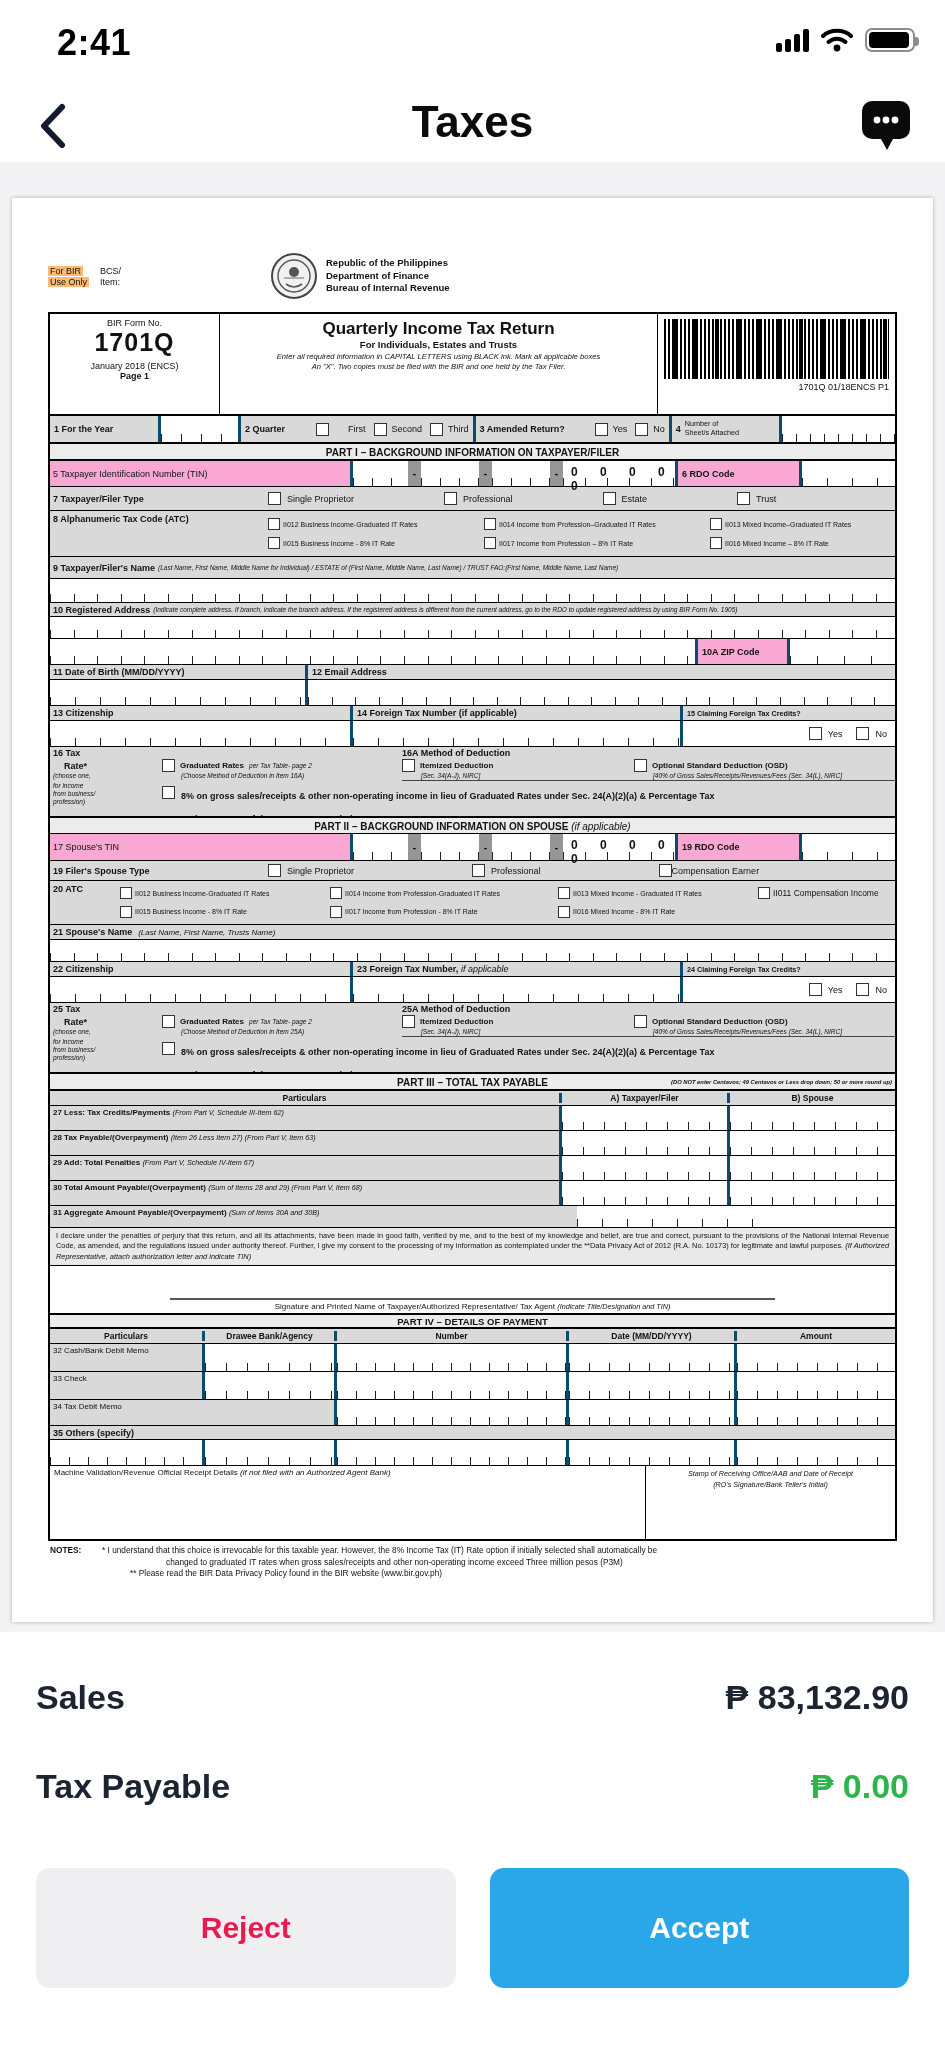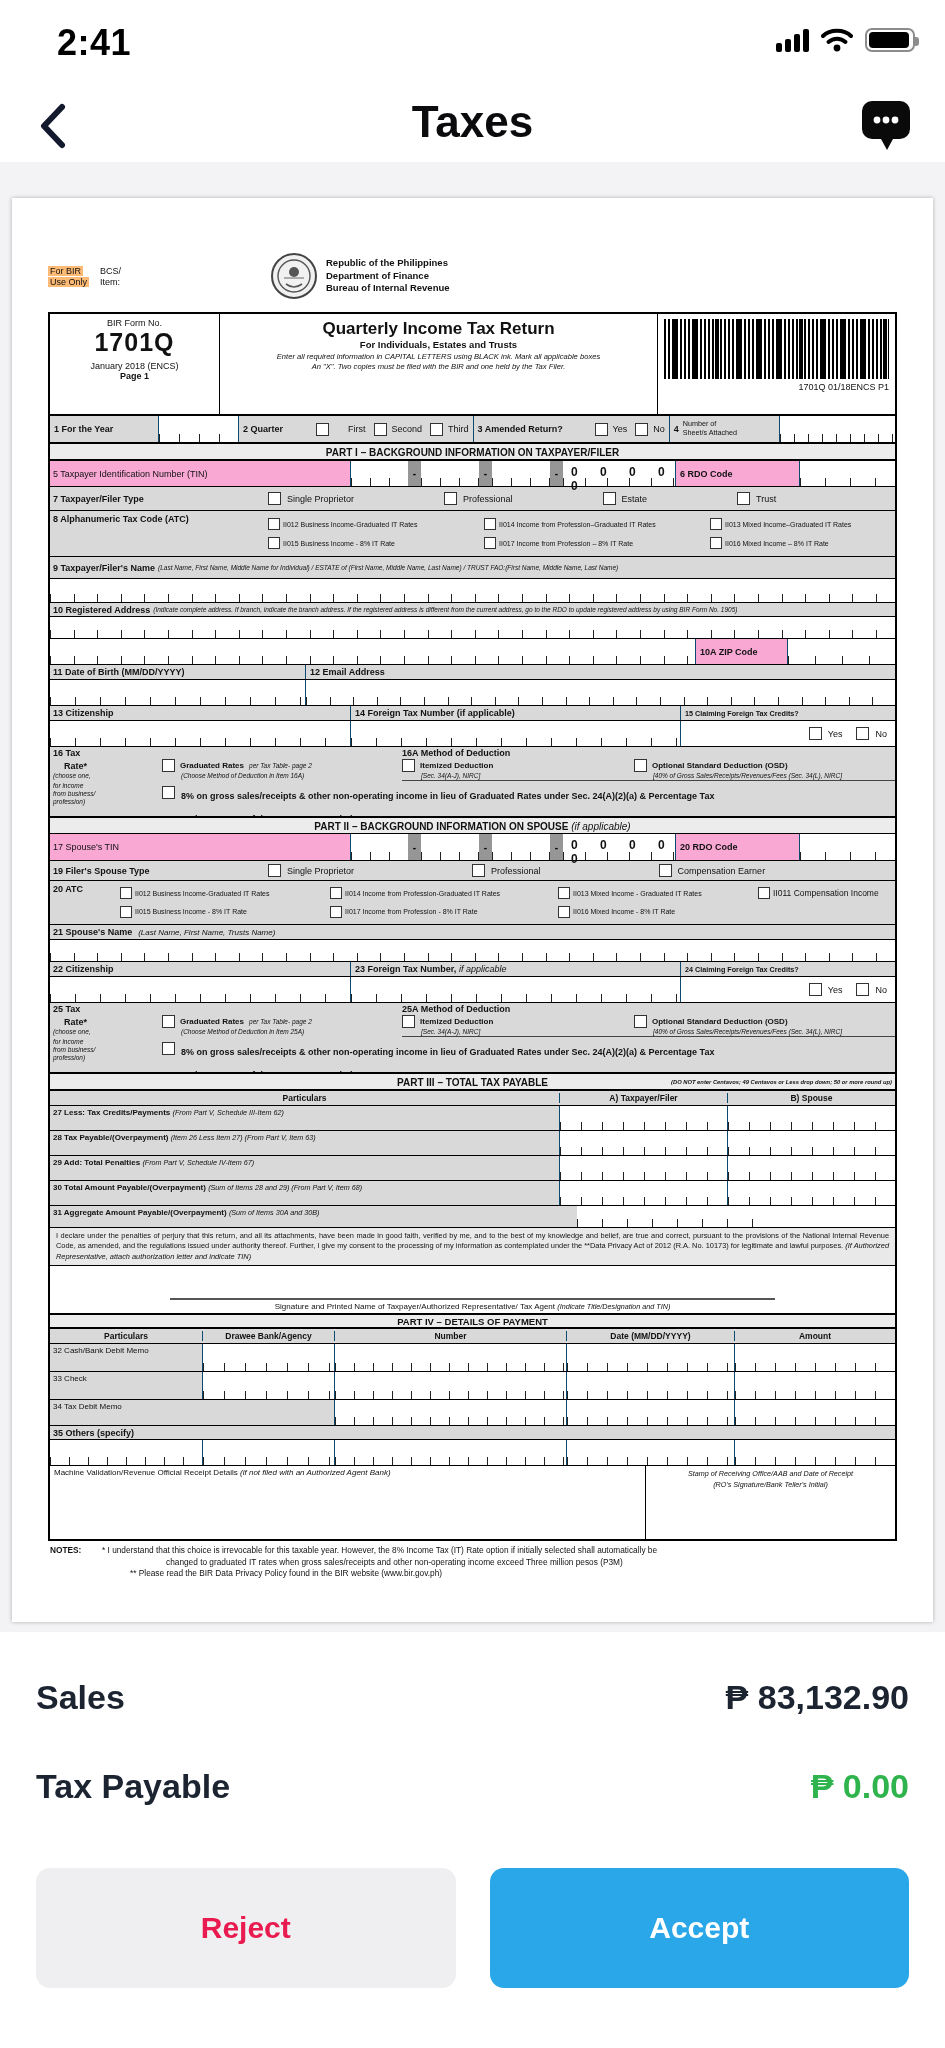--- a/index.html
+++ b/index.html
@@ -26,21 +26,21 @@
   
   .viewer { position:absolute; top:162px; left:0; right:0; height:1470px; background:#f3f3f5; overflow:hidden; }
   .page { position:absolute; left:12px; right:12px; top:36px; height:1424px; background:#fff;
           box-shadow:0 0 4px rgba(0,0,0,.28); padding:52px 36px 8px 36px; color:#111; overflow:hidden; }
 
   
   .b { font-weight:700; } .i { font-style:italic; }
   .t6 { font-size:6.5px; } .t7 { font-size:7.2px; } .t8 { font-size:8px; } .t9 { font-size:9px; }
   .flex { display:flex; } .ac { align-items:center; } .fx1 { flex:1; }
   .lab { background:#f9a8d4; }
-  .bl { border-left:1px solid #0c4a6e; } .bt { border-top:1px solid #000; }
+  .bl { border-left:3px solid #0c4a6e; } .bt { border-top:1px solid #000; }
   .cb { display:inline-block; width:13px; height:13px; border:1.5px solid #333; background:#fff; flex:none; }
   .comb { background-image:repeating-linear-gradient(to right,#222 0,#222 1px,transparent 1px,transparent var(--s,23px));
           background-position:left bottom; background-size:100% 8px; background-repeat:no-repeat; background-color:#fff; }
   .dash { width:13px; background:#969696; color:#000; font-weight:700; font-size:10px; display:flex; align-items:center; justify-content:center; flex:none; }
   .zeros { font-weight:700; font-size:12px; letter-spacing:9.5px; padding:4px 0 0 8px; }
 
   .presect { height:62px; position:relative; }
   .forbir { position:absolute; left:0; top:16px; font-size:9px; line-height:1.25; }
   .forbir .hl { background:#fdba74; padding:0 2px; }
   .bcs { position:absolute; left:52px; top:16px; font-size:9px; line-height:1.25; }
@@ -382,32 +382,32 @@
 
         <div class="row" style="height:26px; border-top:none">
           <div class="lab t9 flex ac" style="width:300px; padding-left:3px">17 Spouse's TIN</div>
           <div class="comb bl" style="width:58px; --s:19px"></div>
           <div class="dash">-</div>
           <div class="comb" style="width:58px; --s:19px"></div>
           <div class="dash">-</div>
           <div class="comb" style="width:58px; --s:19px"></div>
           <div class="dash">-</div>
           <div class="comb zeros" style="width:112px; --s:22px">0 0 0 0 0</div>
-          <div class="lab b t9 flex ac bl" style="width:124px; padding-left:4px">20 RDO Code</div>
+          <div class="lab b t9 flex ac bl" style="width:124px; padding-left:4px">19 RDO Code</div>
           <div class="comb fx1 bl" style="--s:25px"></div>
         </div>
 
         <div class="gband" style="height:20px; align-items:center; font-size:9px">
           <div class="b" style="width:218px; padding-left:3px">19 Filer's Spouse Type</div>
           <span class="cb"></span>
             <span style="margin:0 118px 0 6px">Single Proprietor</span>
           <span class="cb"></span>
             <span style="margin:0 118px 0 6px">Professional</span>
           <span class="cb"></span>
-            <span style="margin-left:6px">Compensation Earner</span>
+            <span style="">Compensation Earner</span>
         </div>
 
         <div class="gband" style="height:44px">
           <div class="b t9" style="width:70px; padding:3px 0 0 3px">20 ATC</div>
           <div class="atcgrid">
             <div class="atcrow">
               <span class="atcit" style="width:206px">
                   <span class="cb"></span>
                   <span>II012 Business Income-Graduated IT Rates</span>
                 </span>

